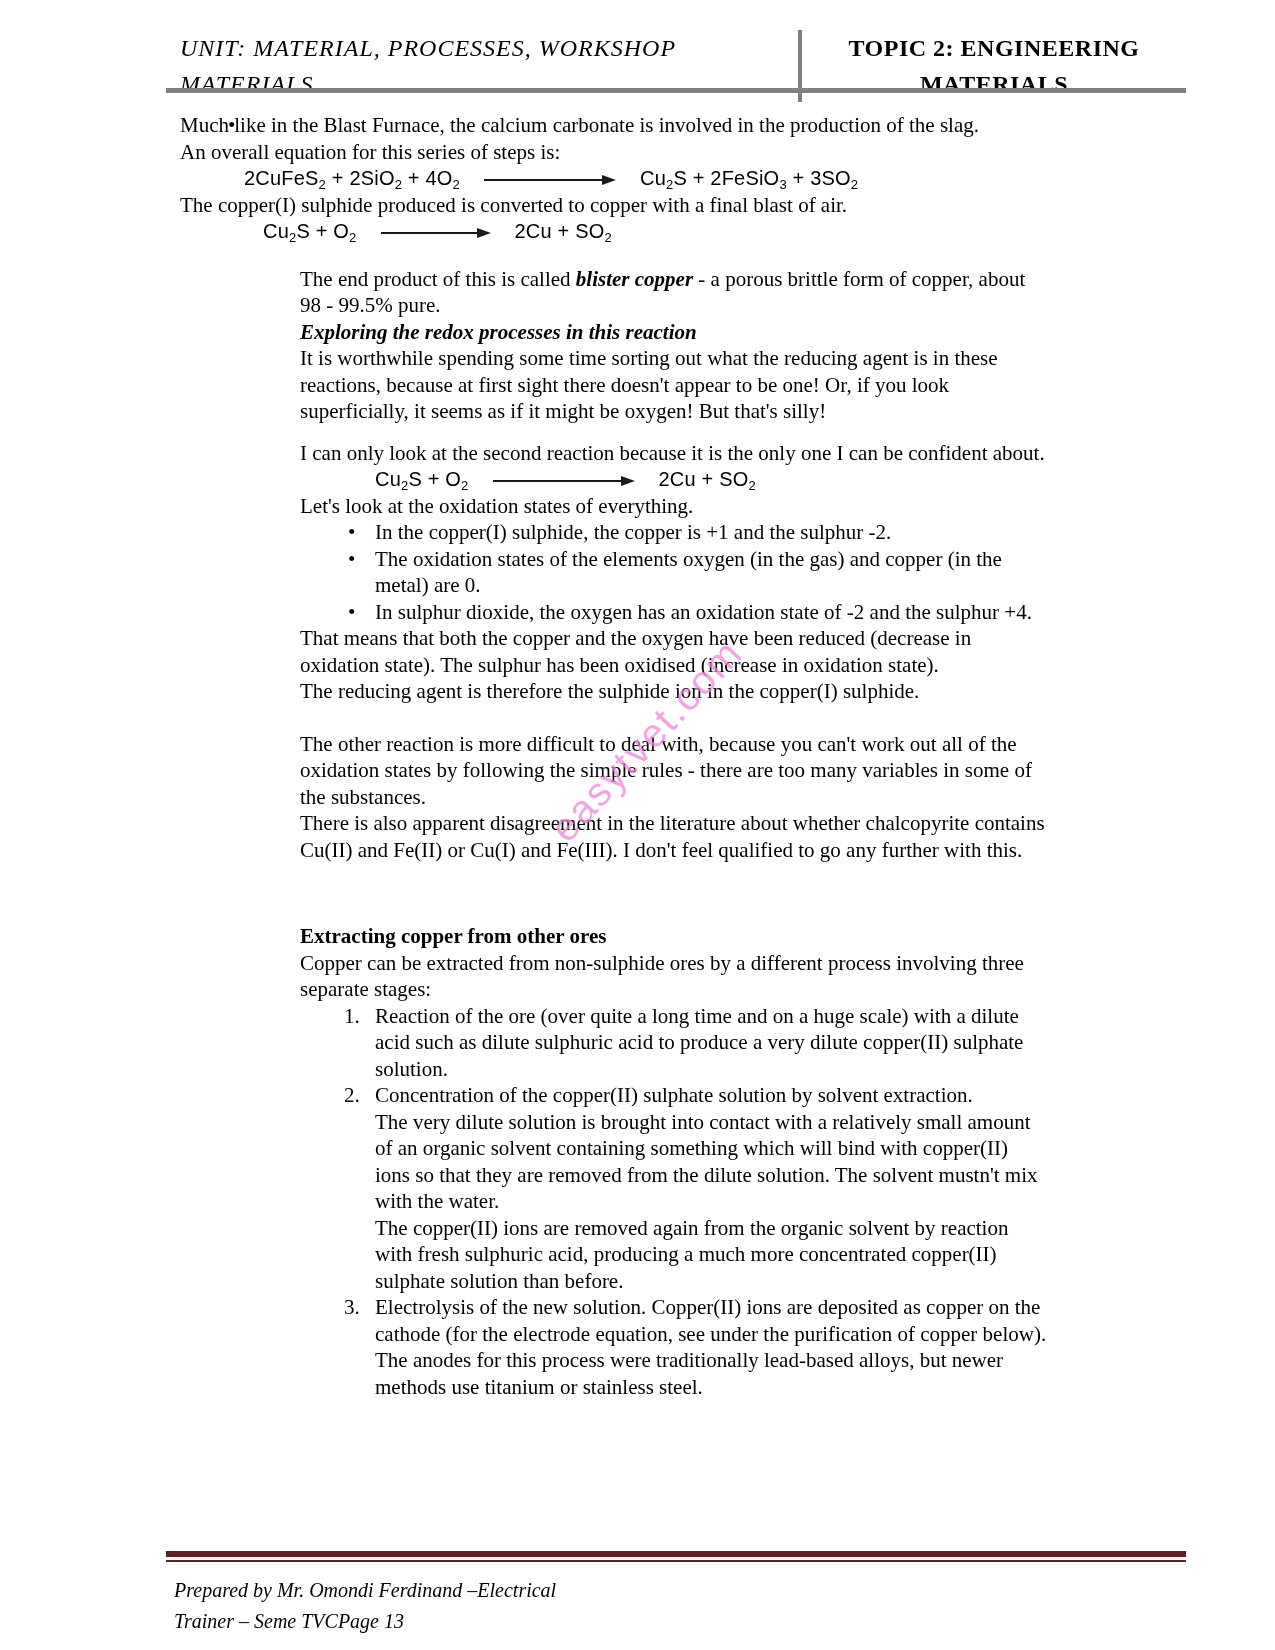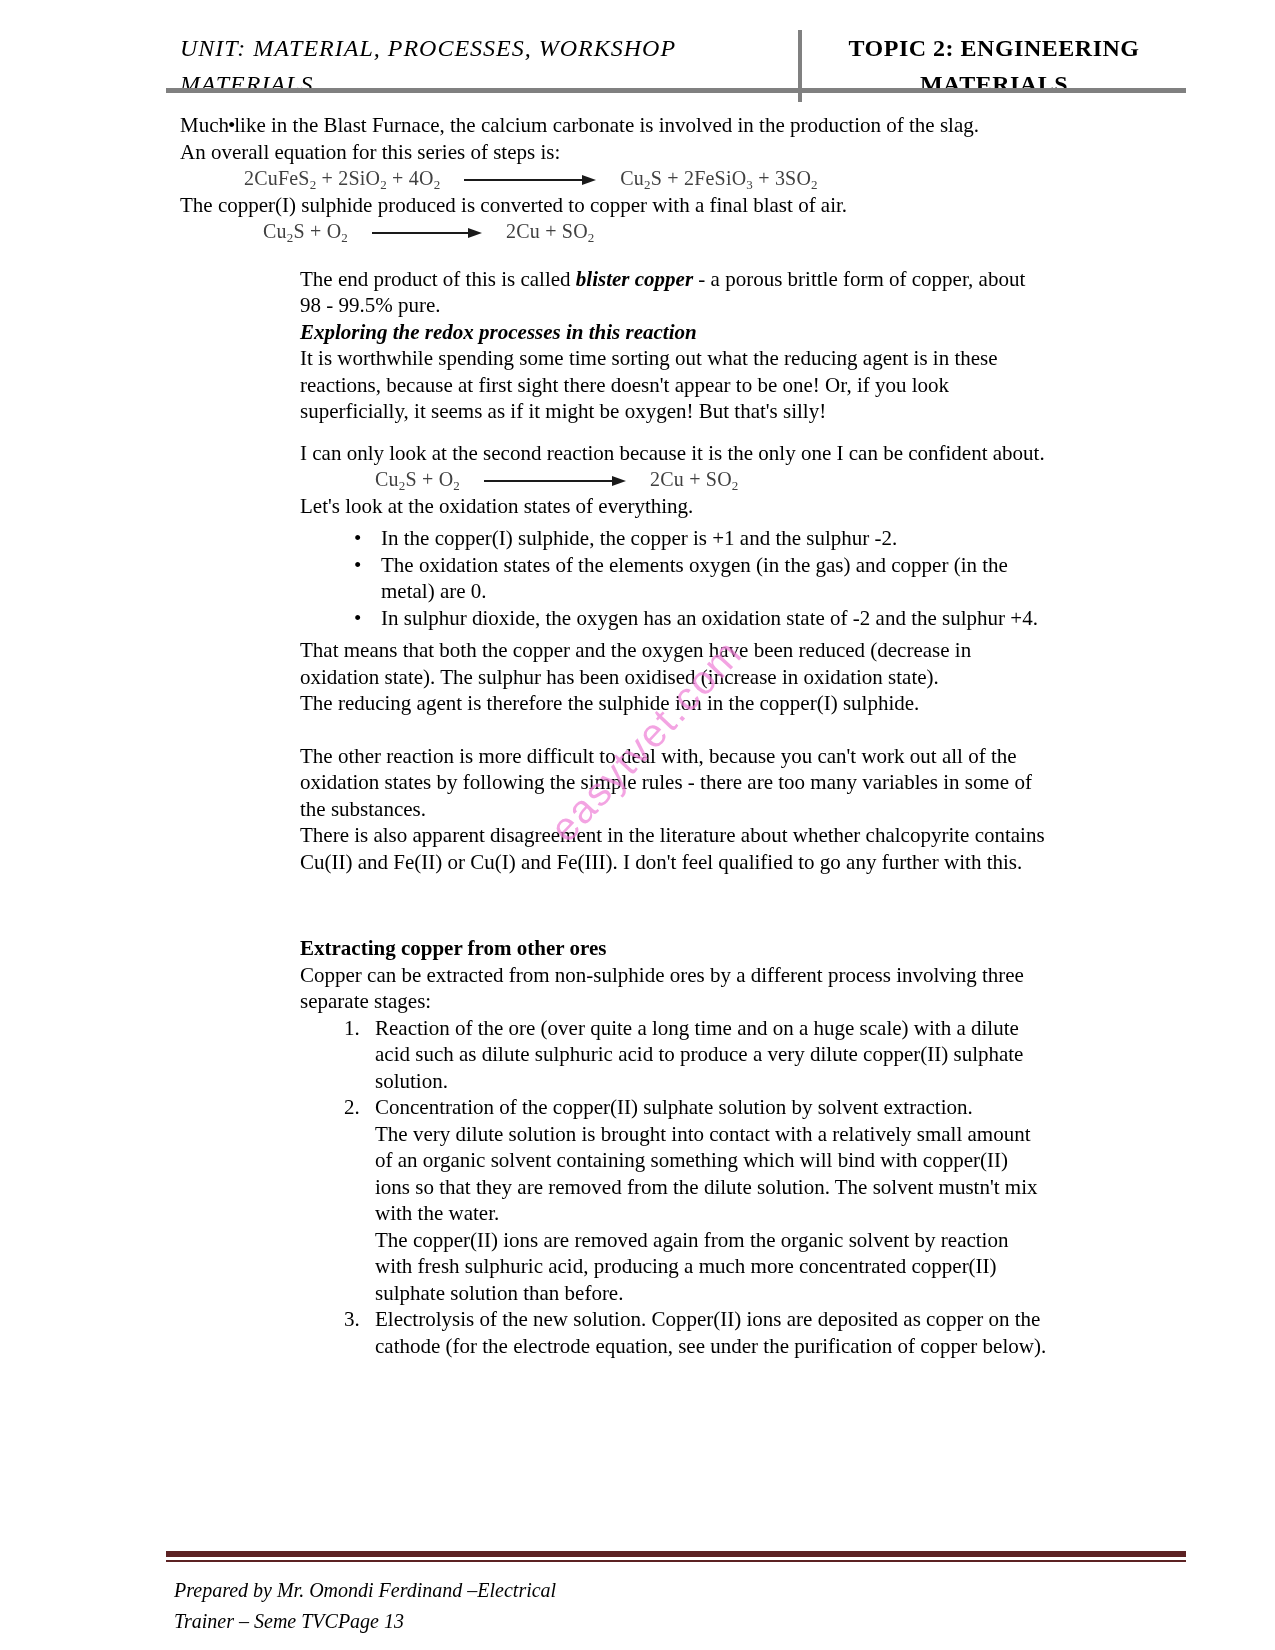--- a/index.html
+++ b/index.html
@@ -18,34 +18,34 @@
   .content p,.content h3{margin:0;padding:0;font-size:21px;line-height:26.5px;}
   .b1{position:relative;padding-left:87px;}
   .b1::before{content:"\2022";position:absolute;left:48px;}
   .indent{margin-left:120px;width:748px;margin-top:21px;}
   .redox{font-weight:700;font-style:italic;}
   .extract{font-weight:700;margin-top:60px !important;}
   .gap1{margin-top:15px !important;}
   .gap2{margin-top:26px !important;}
   
   .eq{
-    font-family:Liberation Serif, serif;color:#404040;font-size:20px;
+    font-family:Liberation Sans, sans-serif;color:#000000;font-size:20px;
     letter-spacing:0.2px;line-height:26.5px;white-space:nowrap;
   }
   .eq sub{font-size:13px;line-height:0;vertical-align:-4px;}
   .eq1{margin-left:64px;}
   .eq2{margin-left:83px;}
   .eq3{margin-left:75px;}
   .eq-arrow{display:inline-flex;align-items:center;vertical-align:middle;margin:0 24px;}
   .eq-arrow .shaft{display:inline-block;height:2px;background:#1a1a1a;width:118px;}
   .eq2 .eq-arrow .shaft{width:96px;}
   .eq3 .eq-arrow .shaft{width:128px;}
   .eq-arrow .head{display:inline-block;width:0;height:0;border-left:14px solid #1a1a1a;border-top:5px solid transparent;border-bottom:5px solid transparent;}
   
-  ul.ox{list-style:none;margin:6px;padding:0;font-family:Liberation Serif, serif;}
+  ul.ox{list-style:none;margin:0;padding:0;font-family:Liberation Serif, serif;}
   ul.ox li{position:relative;padding-left:75px;}
   ul.ox li::before{content:"\2022";position:absolute;left:48px;}
   ol.stages{list-style:none;margin:0;padding:0;counter-reset:st;}
   ol.stages>li{position:relative;padding-left:75px;counter-increment:st;}
   ol.stages>li::before{content:counter(st) ".";position:absolute;left:44px;}
   
   .watermark{
     position:absolute;left:501px;top:727px;width:290px;text-align:center;
     transform:rotate(-47deg);font-family:"Liberation Sans",sans-serif;
     font-size:40px;letter-spacing:2px;color:#ef82d8;opacity:0.72;pointer-events:none;
@@ -114,20 +114,21 @@
         <li>
           <p>Reaction of the ore (over quite a long time and on a huge scale) with a dilute acid such as dilute sulphuric acid to produce a very dilute copper(II) sulphate solution.</p>
         </li>
         <li>
           <p>Concentration of the copper(II) sulphate solution by solvent extraction.</p>
           <p>The very dilute solution is brought into contact with a relatively small amount of an organic solvent containing something which will bind with copper(II) ions so that they are removed from the dilute solution. The solvent mustn't mix with the water.</p>
           <p>The copper(II) ions are removed again from the organic solvent by reaction with fresh sulphuric acid, producing a much more concentrated copper(II) sulphate solution than before.</p>
         </li>
         <li>
           <p>Electrolysis of the new solution. Copper(II) ions are deposited as copper on the cathode (for the electrode equation, see under the purification of copper below).</p>
+          <p>The anodes for this process were traditionally lead-based alloys, but newer methods use titanium or stainless steel.</p>
         </li>
       </ol>
     </section>
   </main>
 
   <div class="watermark">easytvet.com</div>
 
   <footer class="footer">
     <div class="f-rule1"></div>
     <div class="f-rule2"></div>

